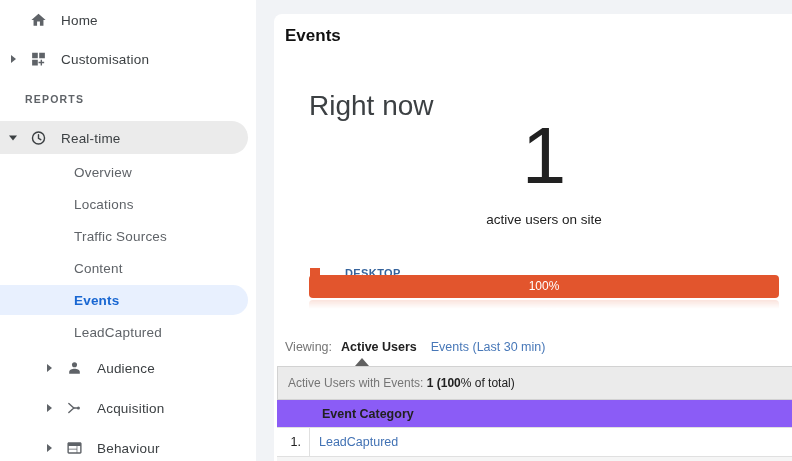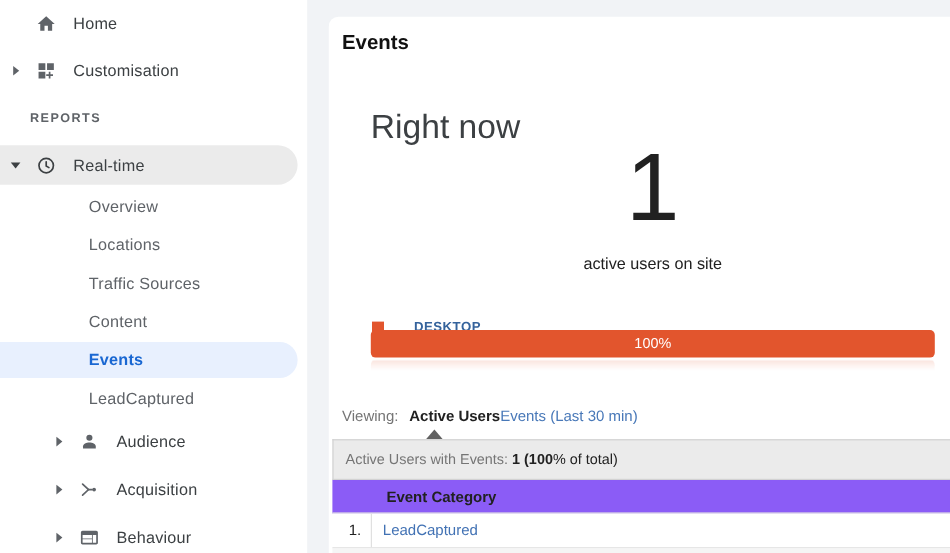--- a/index.html
+++ b/index.html
@@ -46,21 +46,21 @@
   .legend { position:absolute; left:36px; top:253px; display:flex; align-items:center; }
   .legend-swatch { width:10px; height:10px; background:#e2552d; margin-right:7px; }
   .legend-label { font-size:11px; font-weight:bold; color:#35639c; letter-spacing:.4px;padding-left:18px; }
   .device-bar { position:absolute; left:35px; top:261px; width:470px; height:23px;
     background:#e2552d; border-radius:4px; text-align:center; line-height:23px;
     font-size:12px; color:#ffffff;
     -webkit-box-reflect: below 2px linear-gradient(to bottom, transparent 62%, rgba(0,0,0,0.16)); }
   .viewing-row { position:absolute; left:11px; top:326px; display:flex;
     align-items:baseline; font-size:12.5px; }
   .viewing-label { color:#757575; margin-right:9px; }
-  .viewing-active { color:#212121; font-weight:bold; }
+  .viewing-active { color:#212121; font-weight:bold; margin-right:14px; }
   .viewing-link { color:#4878b8; }
   .up-caret { position:absolute; left:81px; top:344px; width:0; height:0;
     border-bottom:8px solid #616161; border-left:7px solid transparent;
     border-right:7px solid transparent; }
 
   .rt-table { position:absolute; left:3px; right:0; top:352px; }
   .summary-bar { height:34px; background:#ebebeb; border-top:1px solid #d2d2d2;
     border-bottom:1px solid #d2d2d2; border-left:1px solid #d2d2d2;
     line-height:32px; padding-left:10px; font-size:12px; white-space:nowrap; }
   .summary-label { color:#757575; }

